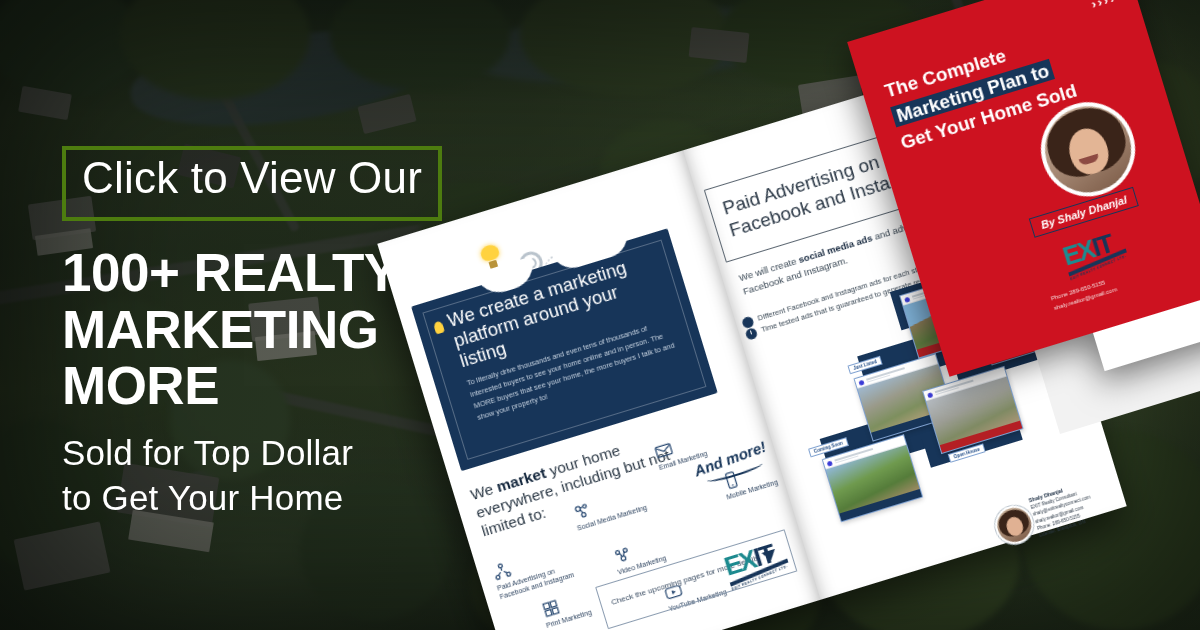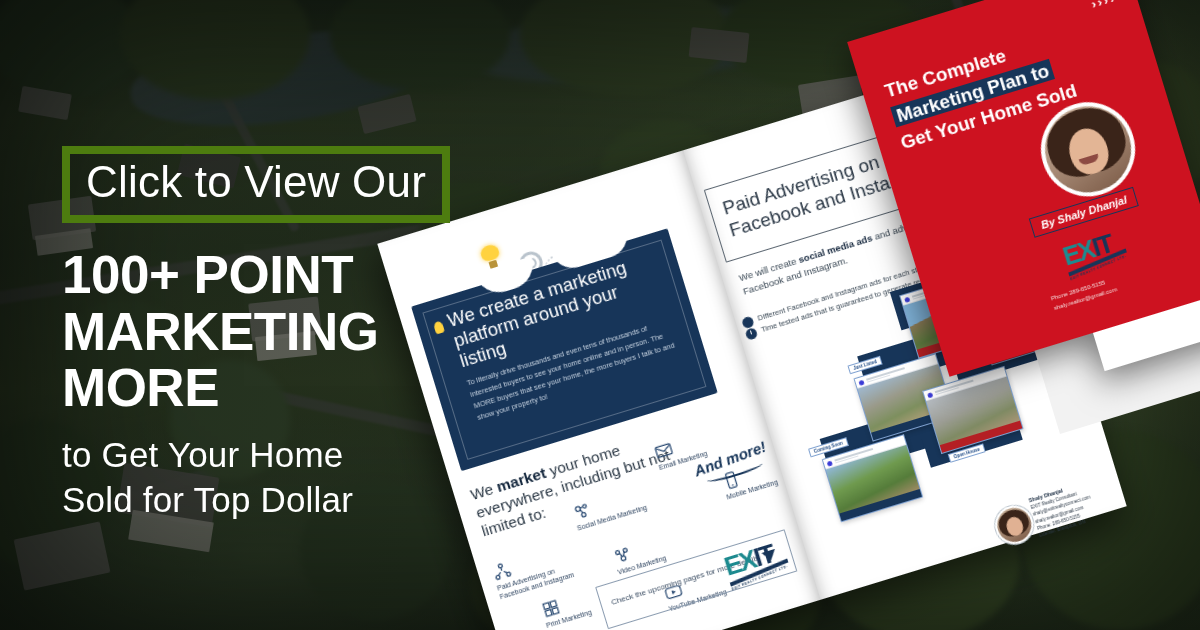--- a/index.html
+++ b/index.html
@@ -28,21 +28,21 @@
   
   .roof{position:absolute;background:#6d6a63;filter:blur(.6px);border-radius:2px;opacity:.9;}
   .roof.l{background:#8e8b83;}
   .roof.d{background:#53504b;}
   .wall{position:absolute;background:#cfcabf;filter:blur(.6px);border-radius:1px;opacity:.85;}
   .ph-veil{position:absolute;inset:0;background:linear-gradient(100deg,rgba(10,16,12,.62) 0%,rgba(12,18,14,.52) 42%,rgba(10,16,12,.30) 68%,rgba(8,14,10,.18) 100%);}
   .ph-vig{position:absolute;inset:0;box-shadow:inset 0 0 170px 40px rgba(0,0,0,.55);}
 
   
   .headline{position:absolute;left:62px;top:146px;width:470px;z-index:40;}
-  .cta-box{border:8px solid #4d7c0f;padding:6px 16px 10px 16px;display:inline-block;}
+  .cta-box{border:4px solid #4d7c0f;padding:6px 16px 16px 16px;display:inline-block;}
   .cta-text{color:#fff;font-size:44px;line-height:1.02;font-weight:300;letter-spacing:.2px;white-space:nowrap;}
   .big{color:#fff;font-weight:bold;font-size:53px;line-height:1.07;letter-spacing:-.5px;margin-top:24px;}
   .big .l2{display:block;}
   .sub{color:#fff;font-weight:300;font-size:35px;line-height:1.28;margin-top:16px;letter-spacing:.2px;}
   .sub span{display:block;}
 
   
   .spread{position:absolute;left:432px;top:140px;width:640px;height:470px;
      transform:rotate(-17deg);transform-origin:50% 50%;z-index:20;
      filter:drop-shadow(-6px 14px 18px rgba(0,0,0,.55));}
@@ -213,26 +213,26 @@
 
     <div class="ph-veil"></div>
     <div class="ph-vig"></div>
   </div>
 
   <div class="headline">
     <div class="cta-box">
       <div class="cta-text">Click to View Our</div>
     </div>
     <div class="big">
-      <span class="l2">100+ POINT</span>
+      <span class="l2">100+ REALTY</span>
       <span class="l2">MARKETING MORE</span>
     </div>
     <div class="sub">
+      <span>Sold for Top Dollar</span>
       <span>to Get Your Home</span>
-      <span>Sold for Top Dollar</span>
     </div>
   </div>
 
   <div class="white-back"></div>
 
   <div class="spread">
 
     <div class="pg pg-l">
       <div class="bulb">
         <div class="bulb-g"></div>

